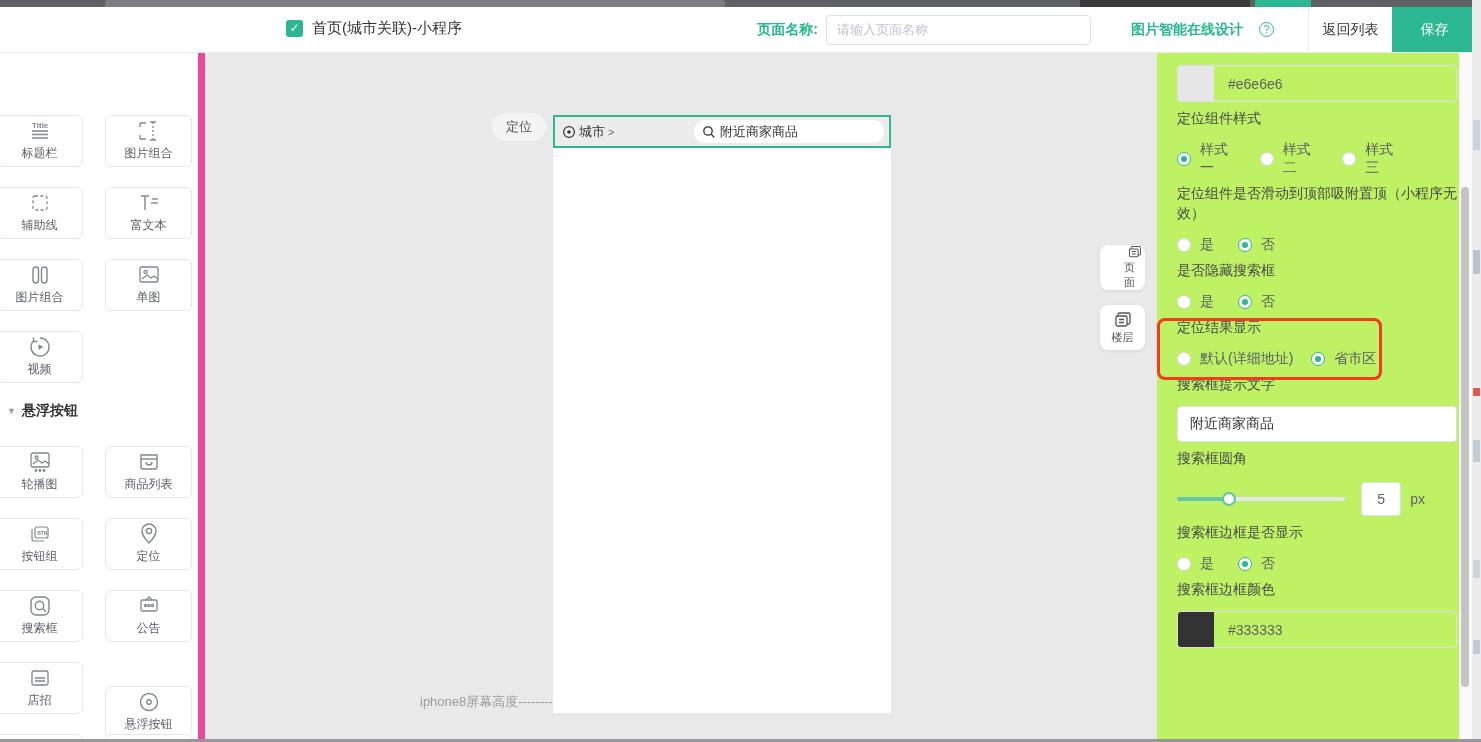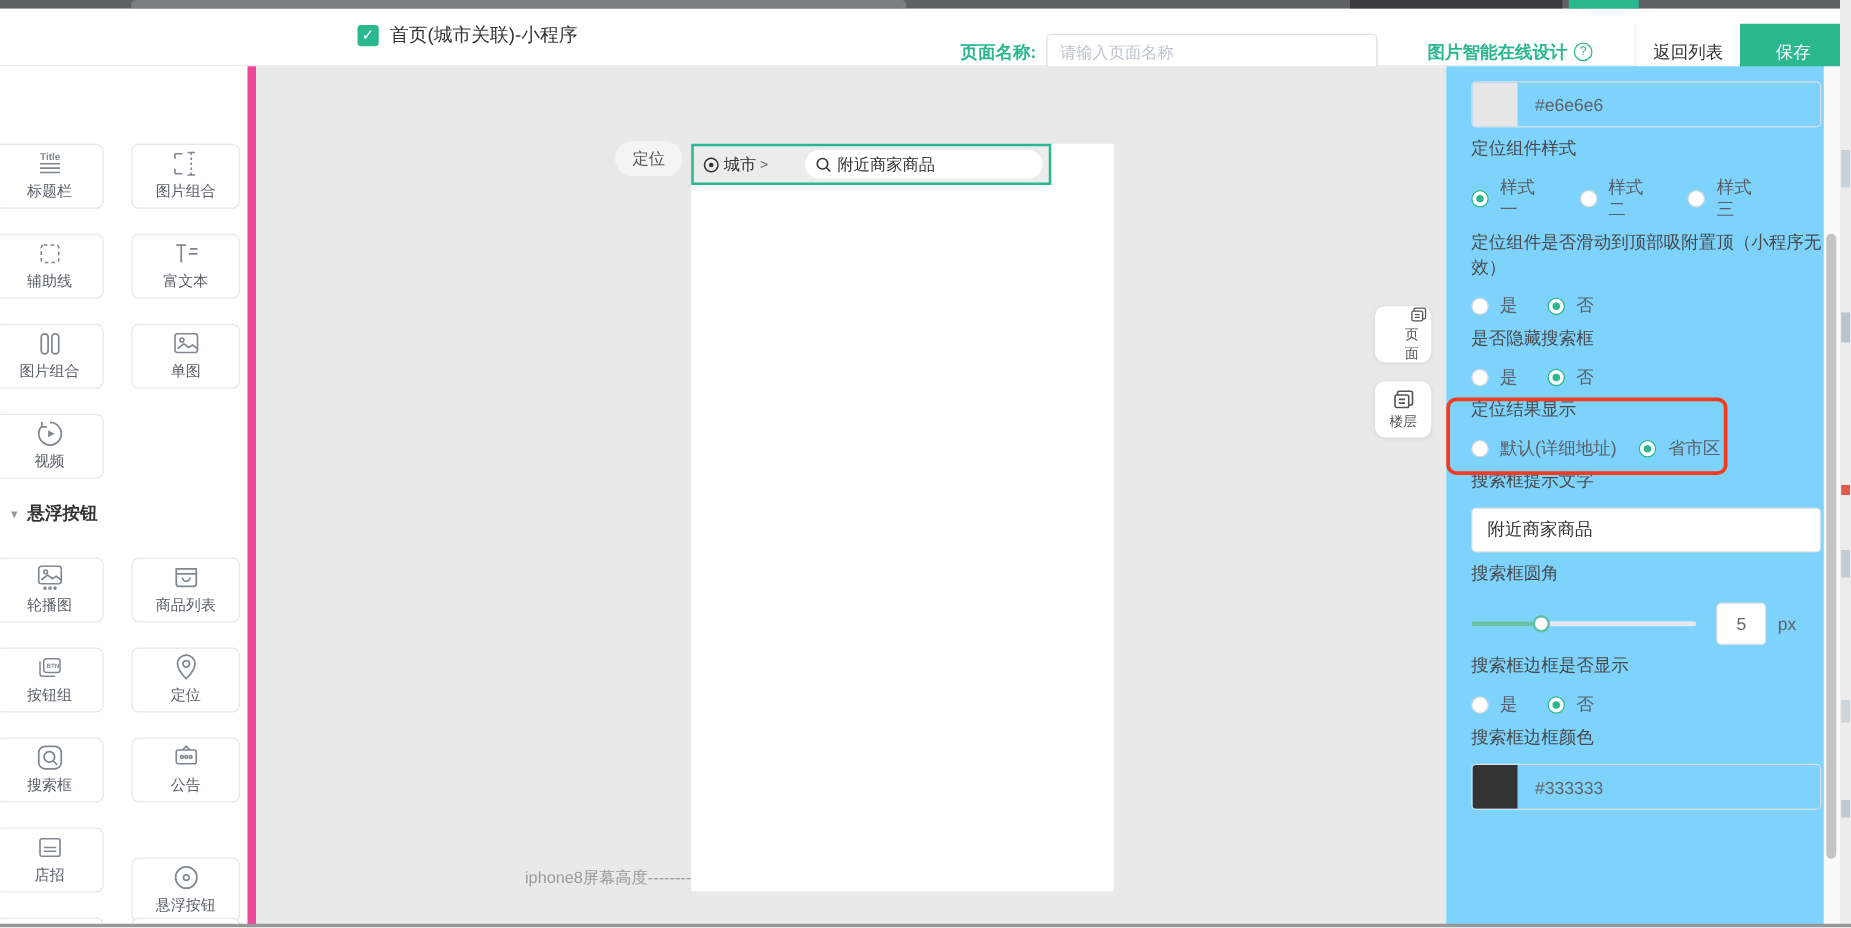--- a/index.html
+++ b/index.html
@@ -11,52 +11,52 @@
   .top-sliver { left:0; top:0; width:1481px; height:7px; background:#606164; }
   .top-sliver .frag1 { left:105px; top:0; width:620px; height:7px; background:#7c7d80; border-radius:4px 4px 0 0; }
   .top-sliver .frag2 { left:1080px; top:0; width:170px; height:7px; background:#3b3b3d; }
   .top-sliver .frag3 { left:1255px; top:0; width:56px; height:7px; background:#2bb78f; }
 
   
   .header { left:0; top:7px; width:1481px; height:46px; background:#fff; border-bottom:1px solid #ececec; }
   .hdr-check-group { left:286px; top:12px; display:flex; align-items:center; gap:9px; }
   .checkbox { width:17px; height:17px; background:#2bb78f; border-radius:3px; color:#fff; font-size:12px; line-height:17px; text-align:center; }
   .hdr-check-label { font-size:15px; color:#333; }
-  .hdr-right { right:0; top:0; height:45px; display:flex; align-items:center;margin-top:12px; }
+  .hdr-right { right:0; top:0; height:45px; display:flex; align-items:center; }
   .page-name-label { color:#2bb78f; font-weight:bold; font-size:14px; margin-right:8px; }
   .page-name-input { width:265px; height:30px; border:1px solid #dcdfe6; border-radius:4px; padding:0 10px; font-size:13px; color:#333; outline:none; font-family:inherit; }
   .page-name-input::placeholder { color:#c0c4cc; }
-  .smart-link { display:flex; align-items:center; gap:5px; color:#2bb78f; font-weight:bold; font-size:14px; margin:0 34px 0 16px; cursor:pointer;padding-left:24px; }
+  .smart-link { display:flex; align-items:center; gap:16px; color:#2bb78f; font-weight:bold; font-size:14px; margin:0 34px 0 16px; cursor:pointer;padding-left:24px; }
   .q-circle { width:15px; height:15px; border:1px solid #2bb78f; border-radius:50%; font-size:10px; font-weight:normal; line-height:13px; text-align:center; }
   .back-btn { width:84px; height:45px; border-left:1px solid #ececec; display:flex; align-items:center; justify-content:center; font-size:14px; color:#333; cursor:pointer; background:#fff; }
   .save-btn { width:85px; height:45px; background:#2bb78f; color:#fff; font-size:14px; display:flex; align-items:center; justify-content:center; cursor:pointer; margin-right:4px; }
 
   
   .sidebar { left:0; top:53px; width:205px; height:689px; background:#fff; border-right:7px solid #ec4899; overflow:hidden; }
   .sec-title { position:absolute; left:7px; display:flex; align-items:center; gap:6px; font-size:14px; font-weight:bold; color:#333; }
   .sec-title .tri { color:#9a9a9a; font-size:9px; }
   .card { position:absolute; width:87px; height:52px; background:#fff; border:1px solid #e6e6e6; border-radius:6px; display:flex; flex-direction:column; align-items:center; justify-content:center; gap:3px; cursor:pointer; }
   .card .ic { height:22px; display:flex; align-items:center; justify-content:center; color:#81878f; }
   .card .cl { font-size:12px; color:#5a5e66; }
   .col1 { left:-4px; } .col2 { left:105px; }
 
   
   .canvas { left:205px; top:53px; width:952px; height:689px; background:#e9e9e9; }
   .loc-pill { left:287px; top:60px; width:54px; height:28px; background:#f4f4f4; border-radius:14px; font-size:13px; color:#555; display:flex; align-items:center; justify-content:center; }
   .note { left:215px; top:640px; font-size:13px; color:#9b9b9b; white-space:nowrap; z-index:0; }
   .phone { left:348px; top:62px; width:338px; height:598px; background:#fff; z-index:1; }
-  .loc-comp { position:absolute; left:0; top:0; width:288px; height:33px; background:#ececec; border:2px solid #2bb78f; display:flex; align-items:center; padding:0 5px 0 7px; }
+  .loc-comp { position:absolute; left:0; top:0; width:338px; height:33px; background:#ececec; border:2px solid #2bb78f; display:flex; align-items:center; padding:0 5px 0 7px; }
   .city { display:flex; align-items:center; gap:3px; font-size:13px; color:#333; }
   .city .arrow { color:#666; font-size:11px; }
   .mini-search { margin-left:auto; width:190px; height:23px; background:#fff; border-radius:12px; display:flex; align-items:center; gap:4px; padding:0 8px; font-size:13px; color:#333; }
   .float-btn { width:45px; height:45px; background:#fff; border-radius:8px; box-shadow:0 1px 4px rgba(0,0,0,.08); display:flex; flex-direction:column; align-items:center; justify-content:center; gap:1px; cursor:pointer; }
   .float-btn .fl { font-size:11px; color:#555; }
 
   
-  .panel { left:1157px; top:53px; width:303px; height:689px; background:#7dd3fc; padding:12px 23px 0 20px; overflow:hidden; }
+  .panel { left:1157px; top:53px; width:303px; height:689px; background:#bef264; padding:12px 35px 0 20px; overflow:hidden; }
   .color-field { width:280px; height:37px; border:1px solid #dcdfe6; border-radius:4px; display:flex; align-items:center; overflow:hidden; cursor:pointer; }
   .swatch { width:36px; height:35px; flex:none; }
   .color-val { font-size:14px; color:#606266; margin-left:14px; }
   .flabel { font-size:14px; color:#48494b; margin-top:6px; line-height:20px; width:280px; }
   .radio-row { display:flex; align-items:center; margin-top:13px; }
   .radio { display:flex; align-items:center; gap:9px; margin-right:24px; cursor:pointer; }
   .rdot { width:14px; height:14px; border:1px solid #d4d7dd; border-radius:50%; background:#fff; flex:none; position:relative; }
   .radio.on .rdot { border-color:#2bb78f; }
   .radio.on .rdot::after { content:""; position:absolute; left:3px; top:3px; width:6px; height:6px; border-radius:50%; background:#2bb78f; }
   .rlabel { font-size:14px; color:#5a5e66; }

